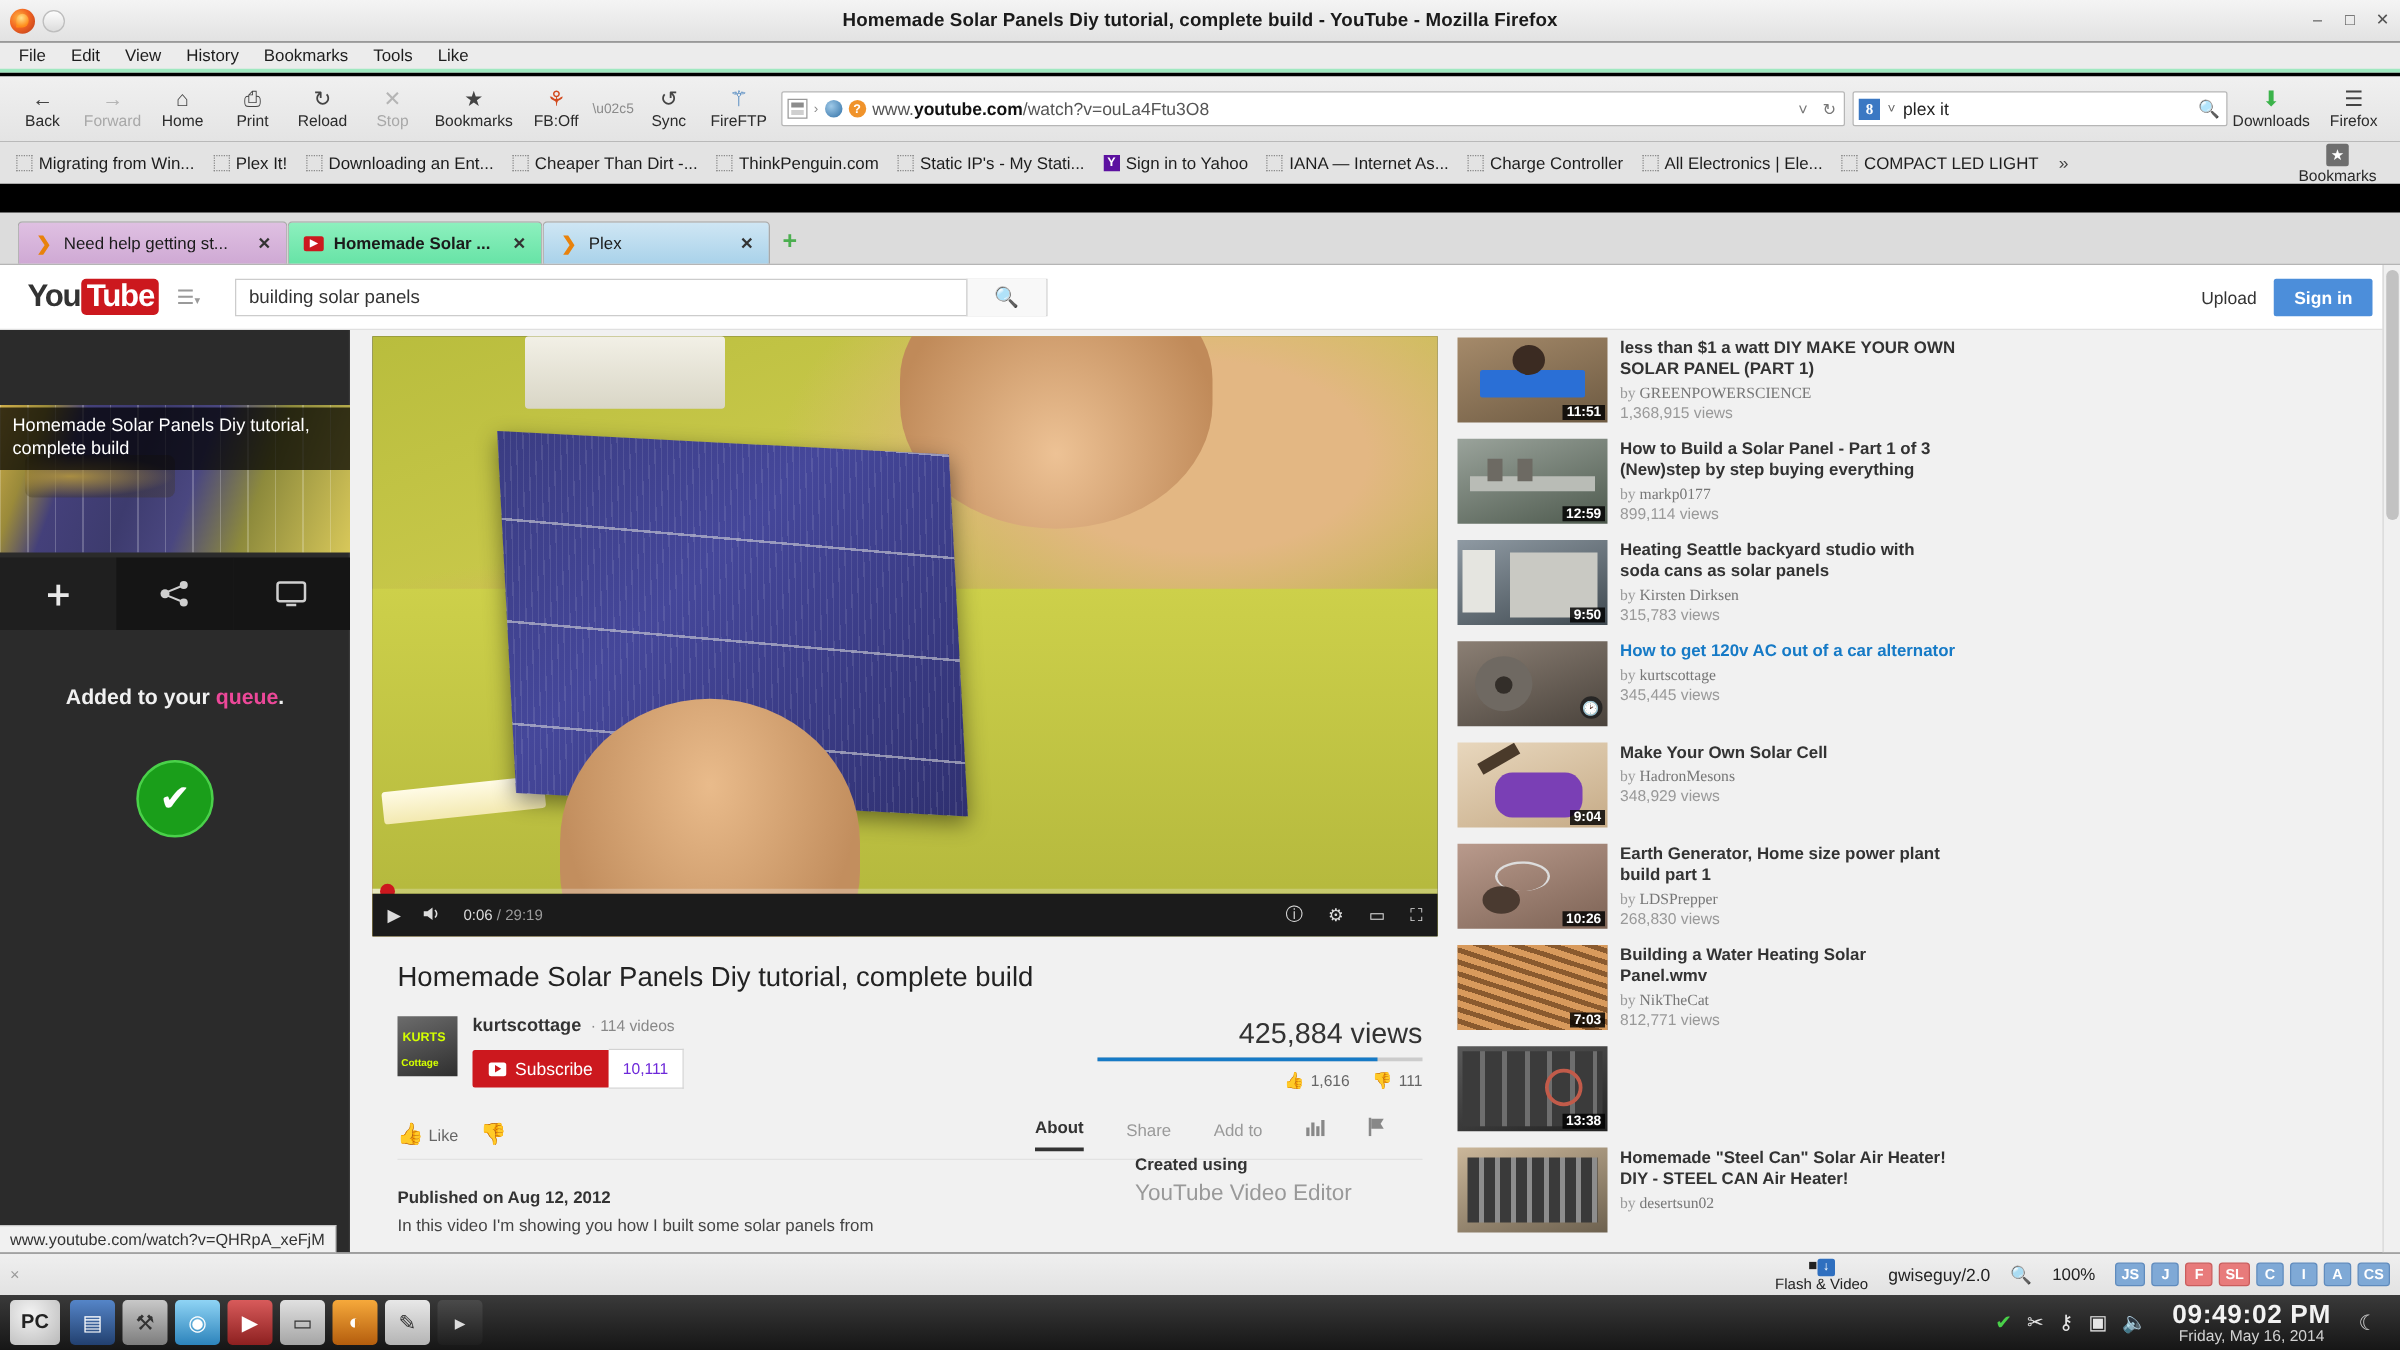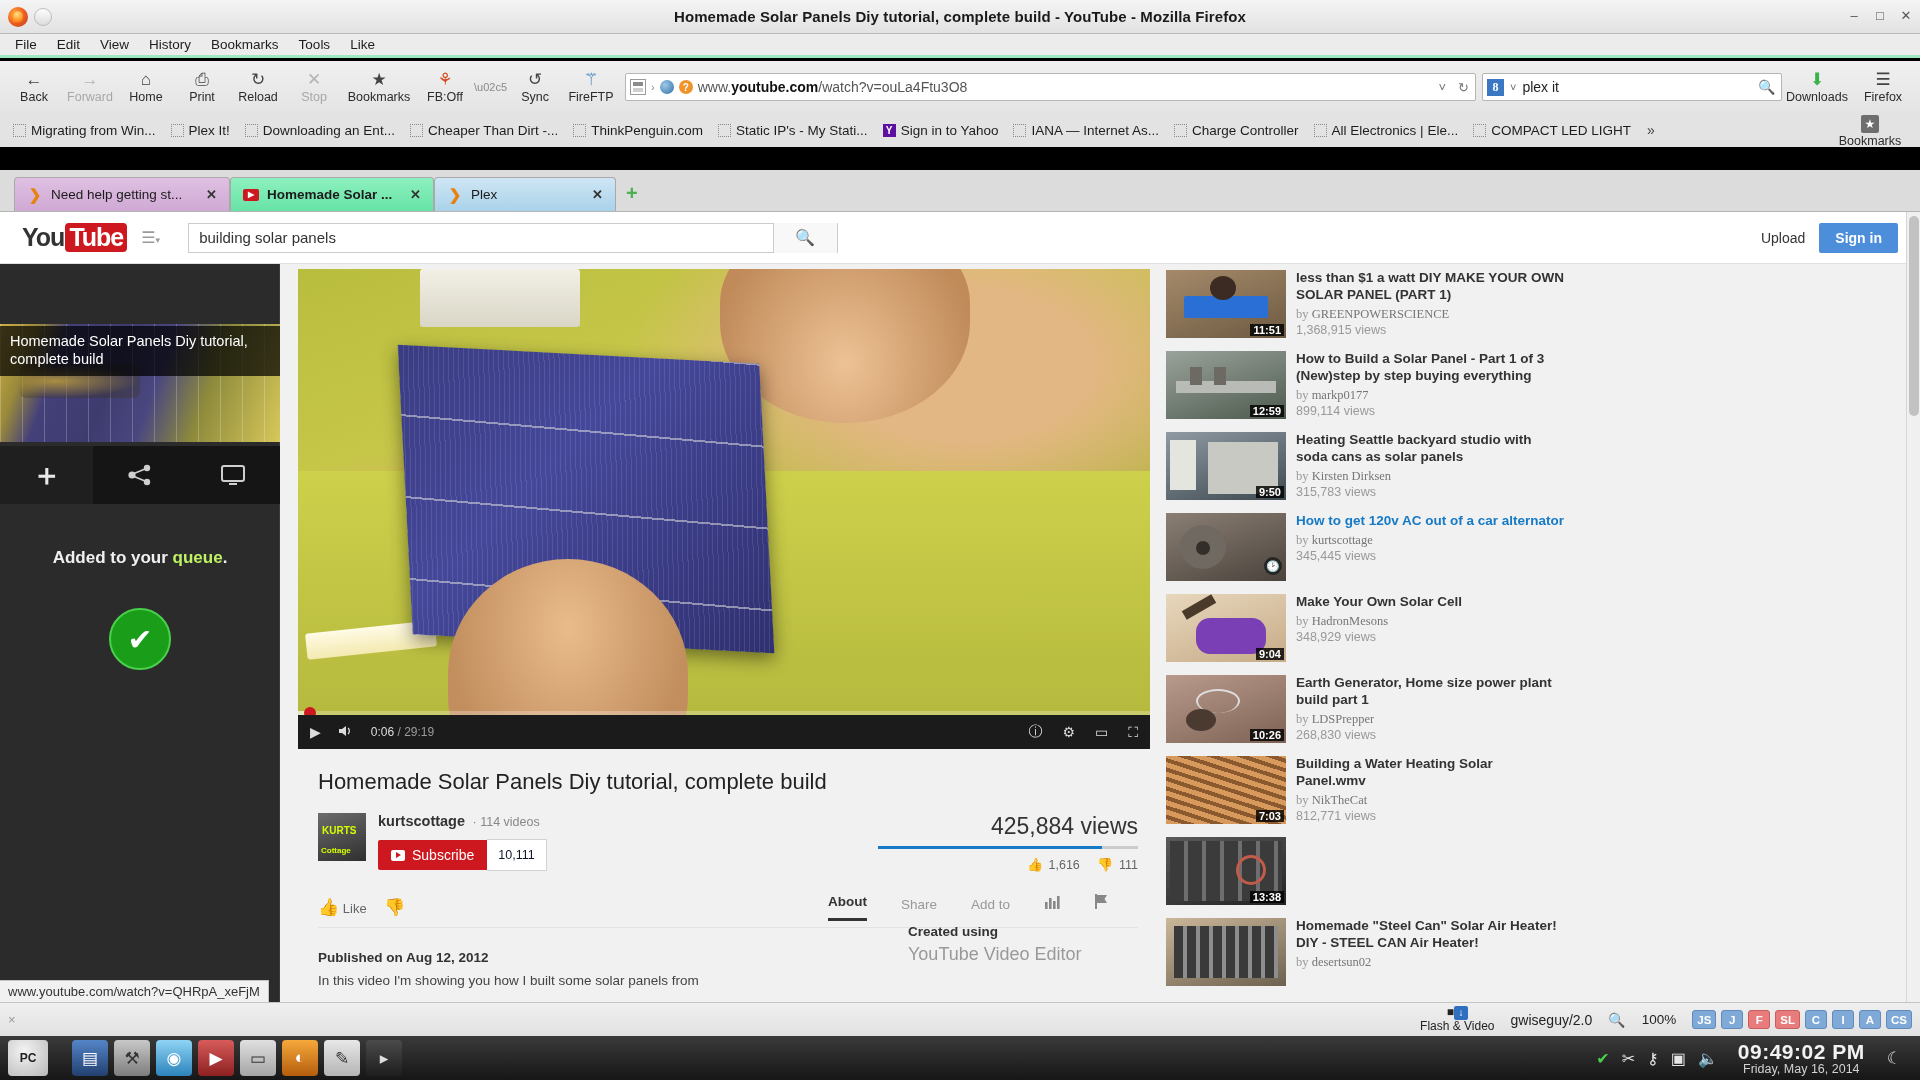--- a/index.html
+++ b/index.html
@@ -206,21 +206,21 @@
   }
   .q-actions {
     position: absolute; left: 0; top: 182px; width: 280px; height: 58px;
     display: flex; align-items: center;
   }
   .q-act { flex:1; height: 58px; display:flex; align-items:center; justify-content:center; color:#e8e8e8; font-size: 24px; }
   .q-act.plus { background: #1f1f1f; font-size: 30px; font-weight: bold; }
   .q-act.share, .q-act.tv { background: #151515; }
   .q-msgwrap { position:absolute; left:0; top: 240px; width: 280px; padding-top: 44px; text-align: center; }
   .q-msg { color: #f0f0f0; font-size: 17px; font-weight: bold; }
-  .q-msg .orange { color: #bef264; margin-top: 18px; }
+  .q-msg .orange { color: #ec4899; margin-top: 18px; }
   .q-check {
     margin: 40px auto 0; width: 62px; height: 62px; border-radius: 50%;
     background: #1a9e1a; border: 2px solid #4ad14a;
     display: flex; align-items: center; justify-content: center; color: #fff; font-size: 30px;
   }
 
   
   .main-col { width: 870px; flex: none; padding-left: 18px; }
   .video-box { width: 852px; height: 480px; background: #000; position: relative; margin-top: 5px; }
   .video-frame {
@@ -282,21 +282,21 @@
   .ch-info { margin-left: 12px; }
   .ch-name { font-size: 14.5px; font-weight: bold; color: #333; }
   .ch-videos { font-size: 12.5px; color: #888; font-weight: normal; }
   .sub-row { display: flex; align-items: center; margin-top: 10px; }
   .sub-btn {
     background: #cc181e; color: #fff; font-size: 14px; padding: 7px 13px; border-radius: 2px 0 0 2px;
     display: flex; align-items: center; gap: 7px; font-weight: normal;
   }
   .sub-btn .play-sq { width: 14px; height: 11px; background: #fff; border-radius: 2px; position: relative; }
   .sub-btn .play-sq::after { content:""; position:absolute; left:5px; top:2.5px; border-left: 5px solid #cc181e; border-top: 3px solid transparent; border-bottom: 3px solid transparent; }
-  .sub-count { border: 1px solid #d3d3d3; border-left: none; color: #0f172a; font-size: 12.5px; padding: 8px 11px; background: #fff; }
+  .sub-count { border: 1px solid #d3d3d3; border-left: none; color: #6d28d9; font-size: 12.5px; padding: 8px 11px; background: #fff; }
   .views-col { margin-left: auto; text-align: right; width: 260px; }
   .views-num { font-size: 23px; color: #333; }
   .views-bar { height: 3px; background: #ccc; margin-top: 6px; position: relative; }
   .views-bar .fill { position:absolute; left:0; top:0; height: 3px; width: 86%; background: #167ac6; }
   .rate-row { margin-top: 8px; display: flex; gap: 18px; justify-content: flex-end; align-items: center; font-size: 12.5px; color: #666; }
   .rate-row .ic { color: #555; font-size: 13px; margin-right: 5px; }
 
   .v-actions { display: flex; align-items: center; margin: 22px 0 0 20px; width: 820px; padding-bottom: 6px; border-bottom: 1px solid #e2e2e2; }
   .like-g { display: flex; align-items: center; gap: 18px; color: #666; font-size: 13px; }
   .like-g .ic { font-size: 17px; color: #555; }
@@ -363,22 +363,22 @@
   .badge.red { background: #e87b7b; border-color: #c95d5d; }
 
   
   .taskbar {
     position: absolute; left: 0; top: 1036px; width: 1920px; height: 44px;
     background: linear-gradient(#3a3a3a, #161616); display: flex; align-items: center; padding: 0 8px;
   }
   .startbtn {
     width: 40px; height: 36px; border-radius: 4px;
     background: radial-gradient(circle at 40% 30%, #f3f3f3, #b9b9b9);
-    color: #222; font-size: 12px; font-weight: bold;
-    display: flex; align-items: center; justify-content: center; margin-right: 24px;
+    color: #222; font-size: 16px; font-weight: bold;
+    display: flex; align-items: center; justify-content: center; margin-right: 8px;
   }
   .tb-icon {
     width: 36px; height: 36px; border-radius: 4px; margin-right: 6px;
     display: flex; align-items: center; justify-content: center; font-size: 17px; color: #fff;
   }
   .tbi1 { background: linear-gradient(#5585c8, #22406f); }
   .tbi2 { background: linear-gradient(#c8c8c8, #7d7d7d); color: #333; }
   .tbi3 { background: linear-gradient(#8fd4f5, #2c83bb); }
   .tbi4 { background: linear-gradient(#d85b5b, #8d2020); }
   .tbi5 { background: linear-gradient(#e0e0e0, #a5a5a5); color:#333; }

